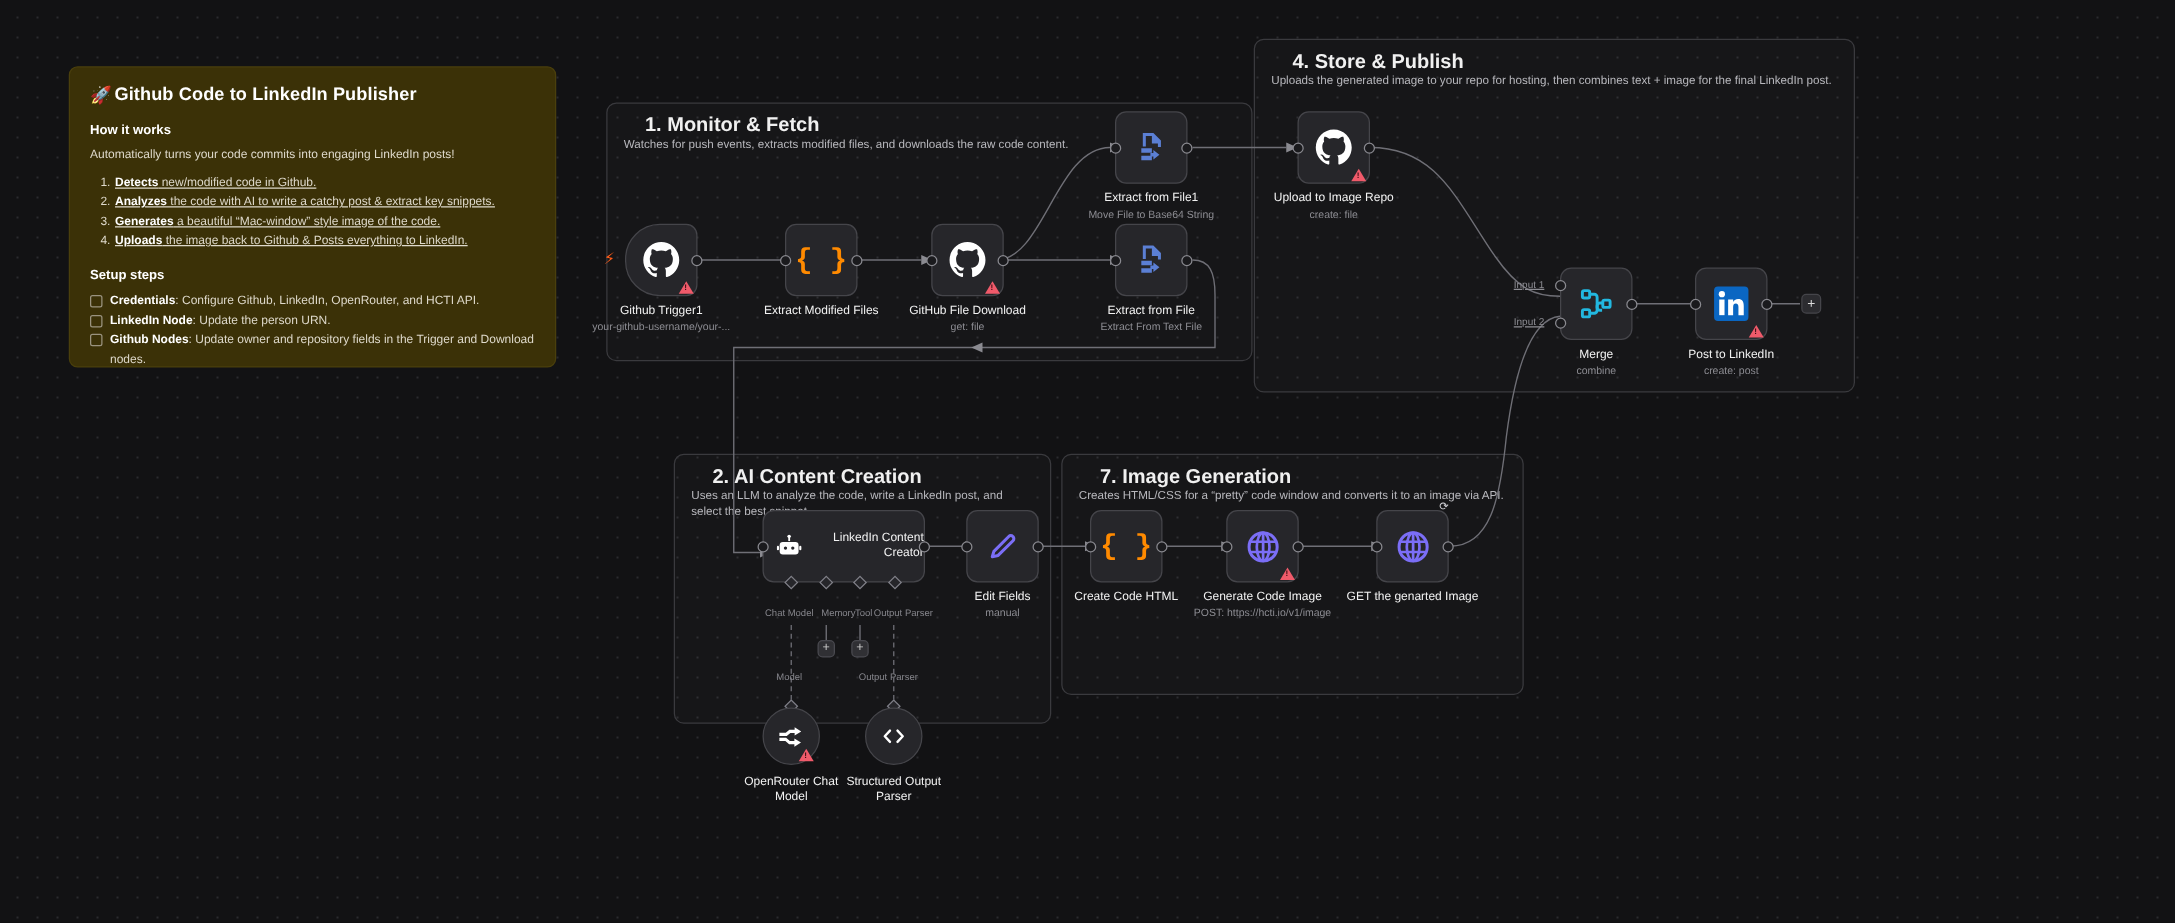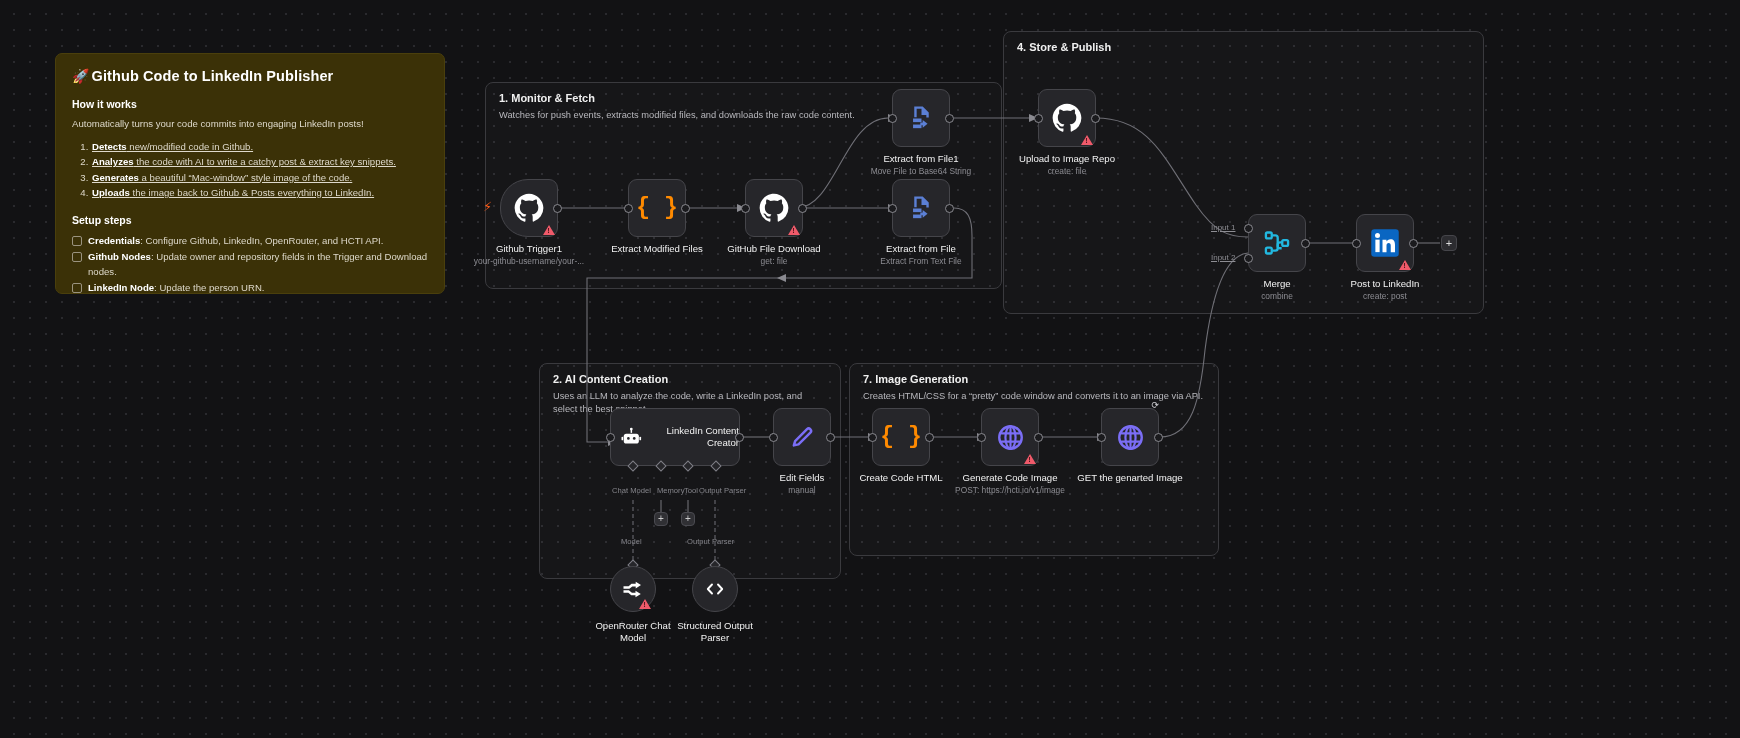--- a/index.html
+++ b/index.html
@@ -41,21 +41,21 @@
   }
   .b{font-weight:700;color:#fff;}
   .rocket{font-size:14px;}
 
   
   .sect{
     position:absolute;border:1px solid #3a3a3e;border-radius:8px;
     background:rgba(255,255,255,0.018);
     box-sizing:border-box;
   }
-  .sect .st{position:absolute;left:13px;top:9px;font-size:11px;font-weight:700;color:#f0f0f0;}
+  .sect .st{position:absolute;left:30px;top:9px;font-size:16px;font-weight:700;color:#f0f0f0;}
   .sect .sd{position:absolute;left:13px;top:26px;font-size:9.3px;color:#b8b8bd;line-height:1.42;}
 
   
   .node{position:absolute;}
   .nbox{
     width:58px;height:58px;border-radius:9px;background:#26262a;
     border:1px solid #45454a;box-sizing:border-box;
     display:flex;align-items:center;justify-content:center;position:relative;
   }
   .nbox.wide{width:130px;height:58px;border-radius:9px;justify-content:flex-start;padding-left:10px;gap:9px;}
@@ -133,20 +133,21 @@
 
 <div id="canvas"></div>
 
 <div class="sect" style="left:485px;top:82px;width:517px;height:207px;">
   <div class="st">1. Monitor &amp; Fetch</div>
   <div class="sd">Watches for push events, extracts modified files, and downloads the raw code content.</div>
 </div>
 
 <div class="sect" style="left:1003px;top:31px;width:481px;height:283px;">
   <div class="st">4. Store &amp; Publish</div>
+  <div class="sd">Uploads the generated image to your repo for hosting, then combines text + image for the final LinkedIn post.</div>
 </div>
 
 <div class="sect" style="left:539px;top:363px;width:302px;height:216px;">
   <div class="st">2. AI Content Creation</div>
   <div class="sd" style="width:275px;">Uses an LLM to analyze the code, write a LinkedIn post, and select the best snippet.</div>
 </div>
 
 <div class="sect" style="left:849px;top:363px;width:370px;height:193px;">
   <div class="st">7. Image Generation</div>
   <div class="sd" style="width:350px;">Creates HTML/CSS for a “pretty” code window and converts it to an image via API.</div>
@@ -216,25 +217,25 @@
     <li><span class="b">Uploads</span><span> the image back to Github &amp; Posts everything to LinkedIn.</span></li>
   </ol>
   <h2>Setup steps</h2>
   <ul>
     <li>
         <span class="chk"></span>
         <span><span class="b">Credentials</span><span>: Configure Github, LinkedIn, OpenRouter, and HCTI API.</span></span>
       </li>
     <li>
         <span class="chk"></span>
-        <span><span class="b">Github Nodes</span><span>: Update owner and repository fields in the Trigger and Download nodes.</span></span>
+        <span><span class="b">LinkedIn Node</span><span>: Update the person URN.</span></span>
       </li>
     <li>
         <span class="chk"></span>
-        <span><span class="b">LinkedIn Node</span><span>: Update the person URN.</span></span>
+        <span><span class="b">Github Nodes</span><span>: Update owner and repository fields in the Trigger and Download nodes.</span></span>
       </li>
   </ul>
 </div>
 
 <div class="node" style="left:500px;top:179px;">
   <div class="nbox trigger">
     <span class="bolt">⚡</span>
     <svg width="30" height="30" viewBox="0 0 24 24">
       <path fill="#fff" d="M12 .5C5.73.5.5 5.73.5 12a11.5 11.5 0 0 0 7.86 10.92c.58.1.79-.25.79-.56v-2c-3.2.7-3.88-1.54-3.88-1.54-.53-1.33-1.29-1.69-1.29-1.69-1.05-.72.08-.7.08-.7 1.16.08 1.77 1.19 1.77 1.19 1.03 1.77 2.71 1.26 3.37.96.1-.75.4-1.26.73-1.55-2.56-.29-5.25-1.28-5.25-5.7 0-1.26.45-2.29 1.19-3.1-.12-.29-.52-1.46.11-3.05 0 0 .97-.31 3.18 1.18a11 11 0 0 1 5.8 0c2.2-1.49 3.17-1.18 3.17-1.18.63 1.59.23 2.76.12 3.05.74.81 1.18 1.84 1.18 3.1 0 4.43-2.69 5.4-5.26 5.69.41.36.78 1.06.78 2.14v3.17c0 .31.2.67.8.56A11.5 11.5 0 0 0 23.5 12C23.5 5.73 18.27.5 12 .5z"></path>
     </svg>

